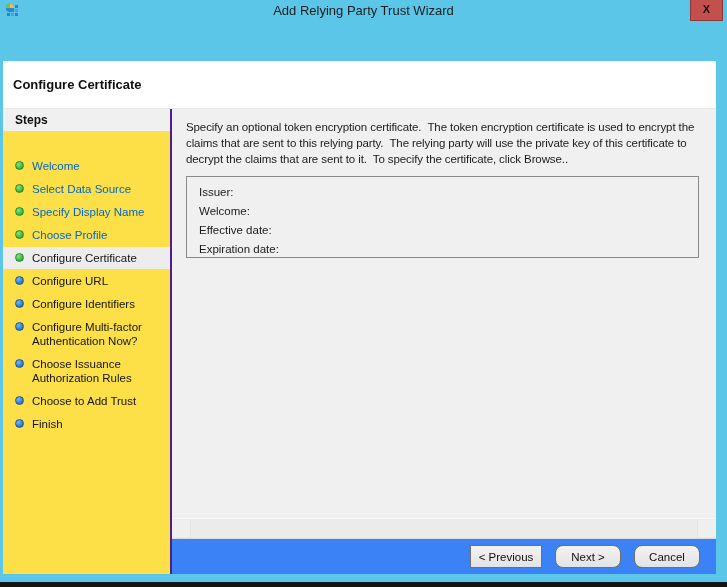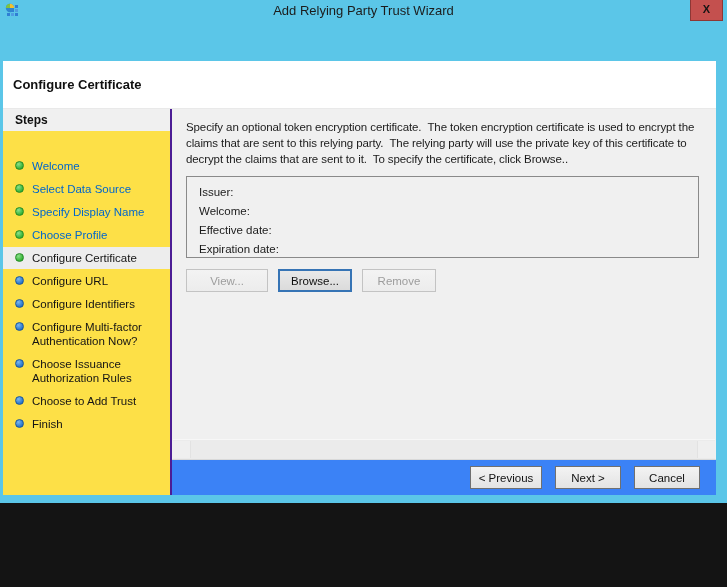--- a/index.html
+++ b/index.html
@@ -1,21 +1,21 @@
 <!DOCTYPE html>
 <html><head>
 <meta charset="utf-8">
 <style>
   * { margin:0; padding:0; }
   html,body { background:#2a2a2a; }
   body { font-family:"Liberation Sans", sans-serif; }
 
   .screen { position:relative; width:727px; height:587px; background:#141414; overflow:hidden; }
 
-  .window { position:absolute; top:0; left:0; width:727px; height:503px; background:#5bc6e8; }
+  .window { position:absolute; top:0; left:0; width:727px; height:582px; background:#5bc6e8; }
 
   .titlebar { position:absolute; top:0; left:0; right:0; height:22px; }
   .title-icon { position:absolute; left:5px; top:3px; width:16px; height:16px; }
   .title-text { position:absolute; left:0; right:0; top:0; height:22px; line-height:22px;
                 text-align:center; font-size:13px; color:#1c1c1c; }
   .close-btn { position:absolute; right:4px; top:0; width:33px; height:21px; box-sizing:border-box;
                background:#c4504e; border:1px solid #8e3735; border-top:none;
                color:#141414; font-weight:bold; font-size:11px; text-align:center; line-height:19px;
                font-family:"Liberation Sans", sans-serif; cursor:default; }
 
@@ -51,21 +51,21 @@
   .cert-box { margin-top:9px; width:513px; height:82px; box-sizing:border-box;
               border:1px solid #8a8a8a; padding:5px 0 0 12px; }
   .cert-row { height:19px; display:flex; align-items:center; color:#1b1b1b; }
 
   .btn-row { margin-top:11px; display:flex; gap:10px; }
   button { font-family:"Liberation Sans", sans-serif; }
   .btn { height:23px; box-sizing:border-box; font-size:11.5px;
          display:flex; align-items:center; justify-content:center; }
   .btn-disabled { background:linear-gradient(#f3f3f3,#ececec); border:1px solid #c3c3c3; color:#9d9d9d; }
   .btn-focused  { background:linear-gradient(#e9e9e9,#dbdbdb); border:2px solid #3674b5; color:#0f0f0f; cursor:pointer; }
-  .w82 { width:82px; } .w74 { width:74px; } .w72 { width:72px; } .w66 { width:66px; }
+  .w82 { width:82px; } .w74 { width:74px; } .w72 { width:72px; } .w66 { width:66px;border-radius:8px; }
 
   .hscroll { position:absolute; left:1px; right:1px; bottom:0; height:19px;
              background:#ebebeb; border-top:1px solid #f7f7f7; }
   .hscroll::before, .hscroll::after { content:""; position:absolute; top:1px; bottom:1px; width:17px; background:#efefef; }
   .hscroll::before { left:0; border-right:1px solid #e2e2e2; }
   .hscroll::after  { right:0; border-left:1px solid #e2e2e2; }
 
   .footer { flex:0 0 36px; box-sizing:border-box; background:#3b82f6; border-top:1px solid #d9d9d9;
             display:flex; align-items:center; justify-content:flex-end; gap:13px; padding-right:16px; }
   .footer-btn { height:23px; box-sizing:border-box; background:linear-gradient(#f3f3f3,#e3e3e3);
@@ -155,25 +155,20 @@
           <div class="content">
             <div class="desc">Specify an optional token encryption certificate.  The token encryption certificate is used to encrypt the claims that are sent to this relying party.  The relying party will use the private key of this certificate to decrypt the claims that are sent to it.  To specify the certificate, click Browse..</div>
 
             <div class="cert-box">
               <div class="cert-row">Issuer:</div>
               <div class="cert-row">Welcome:</div>
               <div class="cert-row">Effective date:</div>
               <div class="cert-row">Expiration date:</div>
             </div>
 
-            <div class="btn-row">
-              <button class="btn btn-disabled w82" disabled="">View...</button>
-              <button class="btn btn-focused w74">Browse...</button>
-              <button class="btn btn-disabled w74" disabled="">Remove</button>
-            </div>
 
             <div class="hscroll"></div>
           </div>
 
           <div class="footer">
             <button class="footer-btn w72">&lt; Previous</button>
             <button class="footer-btn w66">Next &gt;</button>
             <button class="footer-btn w66">Cancel</button>
           </div>
 

